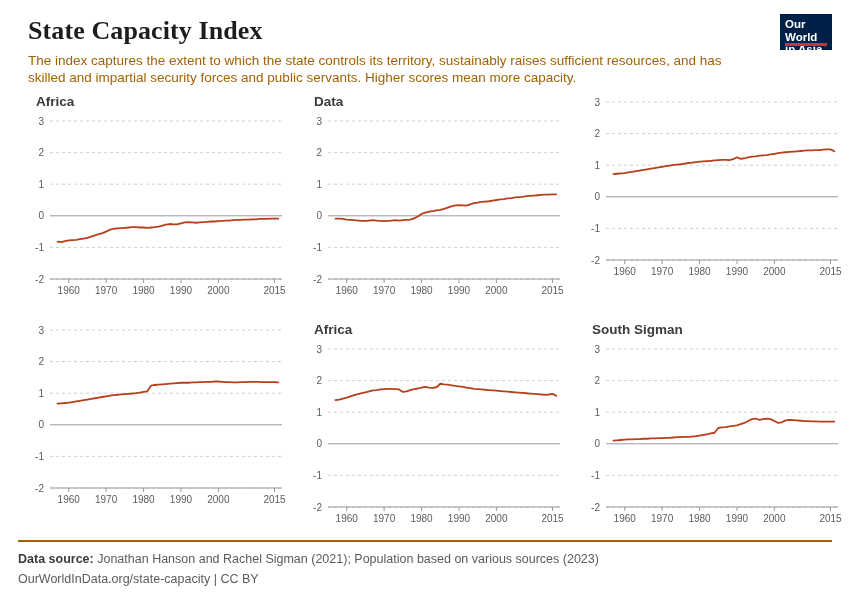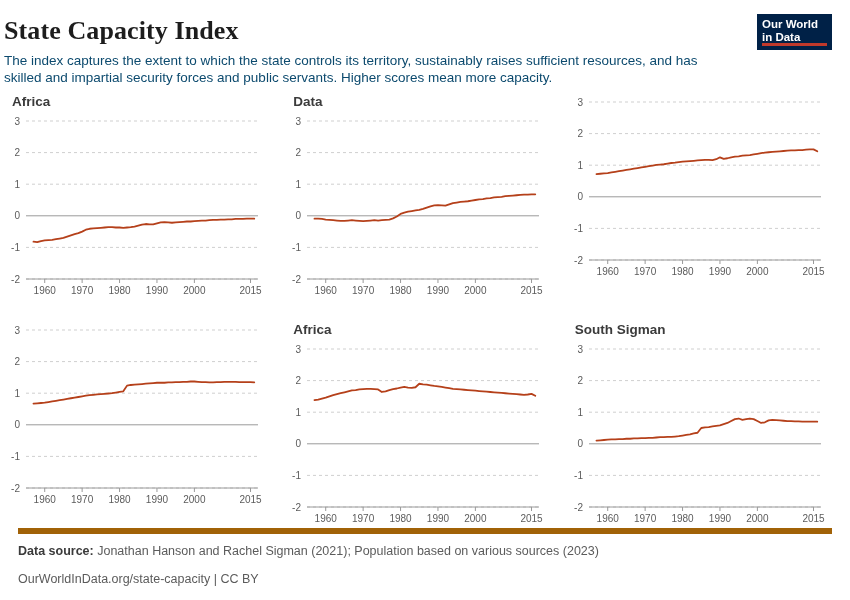--- a/index.html
+++ b/index.html
@@ -12,45 +12,45 @@
     background: #ffffff;
     font-family: "Liberation Sans", sans-serif;
     color: #1d1d1d;
     overflow: hidden;
   }
   .page {
     position: relative;
     width: 850px;
     height: 600px;
     box-sizing: border-box;
-    padding: 16px 18px 0 4px;
+    padding: 16px 18px 0 28px;
   }
   .header {
     position: relative;
   }
   .title {
     font-family: "Liberation Serif", serif;
     font-size: 26px;
     font-weight: bold;
     color: #1d1d1d;
     margin: 0 0 6px 0;
     letter-spacing: 0.1px;
   }
   .subtitle {
     font-size: 13.5px;
     line-height: 17px;
-    color: #0c4a6e;
+    color: #a16207;
     max-width: 720px;
     margin: 0;
   }
   .logo {
     position: absolute;
     top: -2px;
     right: 0;
-    width: 75px;
+    width: 52px;
     height: 36px;
     background: #002147;
     color: #ffffff;
     font-size: 11.5px;
     font-weight: bold;
     line-height: 12.5px;
     padding: 4px 5px 0 5px;
     box-sizing: border-box;
     text-align: left;
   }
@@ -85,48 +85,48 @@
     height: 192px;
   }
   .plot-svg {
     display: block;
   }
   .footer {
     position: absolute;
     left: 18px;
     right: 18px;
     bottom: 12px;
-    border-top: 6px solid #a16207;
+    border-top: 2px solid #a16207;
     padding-top: 8px;
     font-size: 12.5px;
     color: #5b5b5b;
     line-height: 18px;
   }
   .footer .label {
     font-weight: bold;
     color: #3b3b3b;
   }
   .footer .line2 {
-    margin-top: 10px;
+    margin-top: 2px;
   }
   text {
     font-family: "Liberation Sans", sans-serif;
   }
 </style>
 </head>
 <body>
 
 <div class="page">
 
   <div class="header">
     <h1 class="title">State Capacity Index</h1>
     <p class="subtitle">The index captures the extent to which the state controls its territory, sustainably raises sufficient resources, and has skilled and impartial security forces and public servants. Higher scores mean more capacity.</p>
     <div class="logo">
       <div>Our World</div>
-      <div>in Data</div>
+      <div>in Asia</div>
       <div class="bar"></div>
     </div>
   </div>
 
   <div class="grid" id="panel-grid">
       <div class="panel">
         <div class="panel-title">Africa</div>
         <div class="plot-wrap">
           <svg class="plot-svg" width="262" height="192" viewBox="0 0 262 192">
             <line x1="22" x2="254" y1="166" y2="166" stroke="#cfcfcf" stroke-width="1" stroke-dasharray="3,3"></line>

